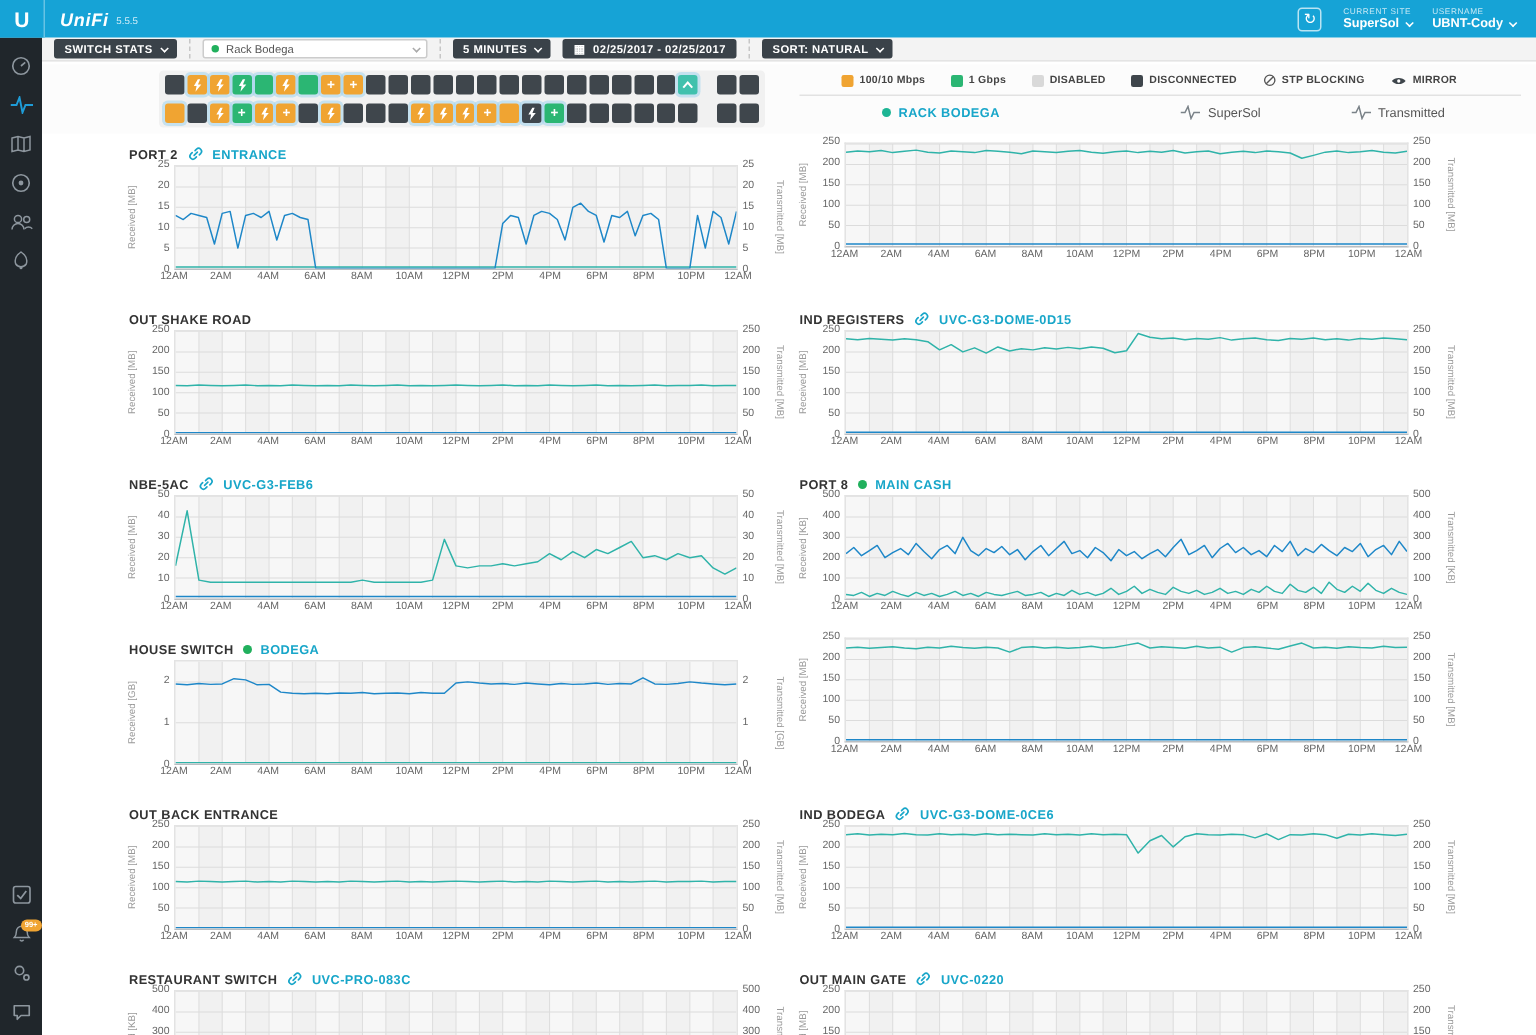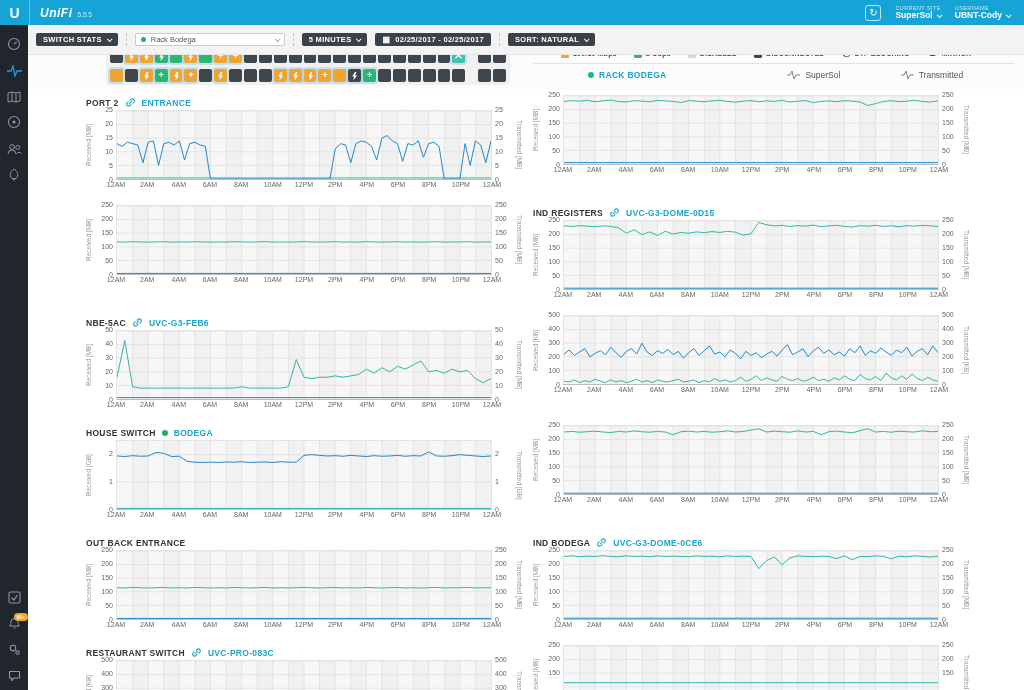--- a/index.html
+++ b/index.html
@@ -28,21 +28,21 @@
   .sidebar { position:absolute; top:25px; left:0; bottom:0; width:28px; background:#20262b;
              display:flex; flex-direction:column; align-items:center; padding-top:8px; z-index:20; }
   .side-icon { width:28px; height:26px; display:flex; align-items:center; justify-content:center;
                color:#8d969e; cursor:pointer; position:relative; }
   .side-icon.active { color:#1e9cd7; }
   .side-spacer { flex:1; }
   .badge { position:absolute; top:1px; right:0px; background:#f0a432; color:#fff; font-size:5px;
            font-weight:bold; border-radius:5px; padding:1px 3px; }
 
   
-  .toolbar { position:absolute; top:25px; left:28px; right:0; height:30px; background:#f3f3f3;
+  .toolbar { position:absolute; top:25px; left:28px; right:0; height:16px; background:#f3f3f3;
              border-bottom:1px solid #e4e4e4; display:flex; align-items:center; gap:8px; padding:0 8px; z-index:10; }
   .tb-btn { background:#3a4249; color:#fff; border:none; border-radius:2px; height:13px;
             font-size:7.5px; font-weight:bold; letter-spacing:.3px; display:flex; align-items:center;
             gap:5px; padding:0 7px; cursor:pointer; font-family:inherit; }
   .tb-sep { width:0; height:13px; border-left:1px dashed #c6c6c6; }
   .tb-select { background:#fff; border:1px solid #ccc; border-radius:2px; height:13px; width:150px;
                display:flex; align-items:center; gap:5px; font-size:7.5px; color:#555; padding:0 5px; cursor:pointer; }
   .dot { width:5px; height:5px; border-radius:50%; display:inline-block; }
   .tb-select .chev { color:#aaa; margin-left:auto; }
   .cal-ico { font-size:8px; line-height:1; }
@@ -554,20 +554,24 @@
           <span style="left:50.0%">12PM</span>
           <span style="left:58.3%">2PM</span>
           <span style="left:66.7%">4PM</span>
           <span style="left:75.0%">6PM</span>
           <span style="left:83.3%">8PM</span>
           <span style="left:91.7%">10PM</span>
           <span style="left:100.0%">12AM</span>
         </div>
       </div>
       <div class="chart-card">
+        <div class="ct-row">
+       <span class="ct-title">OUT SHAKE ROAD</span>
+
+     </div>
      <div class="c-body">
        <span class="ylab">Received [MB]</span>
        <div class="yticks">
             <span style="top:calc(100.0% - 4px)">0</span>
             <span style="top:calc(80.0% - 4px)">50</span>
             <span style="top:calc(60.0% - 4px)">100</span>
             <span style="top:calc(40.0% - 4px)">150</span>
             <span style="top:calc(20.0% - 4px)">200</span>
             <span style="top:calc(0.0% - 4px)">250</span>
           </div>
@@ -817,20 +821,25 @@
           <span style="left:50.0%">12PM</span>
           <span style="left:58.3%">2PM</span>
           <span style="left:66.7%">4PM</span>
           <span style="left:75.0%">6PM</span>
           <span style="left:83.3%">8PM</span>
           <span style="left:91.7%">10PM</span>
           <span style="left:100.0%">12AM</span>
         </div>
       </div>
       <div class="chart-card">
+        <div class="ct-row">
+       <span class="ct-title">PORT 8</span>
+       <span class="ct-dot"></span>
+       <span class="ct-device">MAIN CASH</span>
+     </div>
      <div class="c-body">
        <span class="ylab">Received [KB]</span>
        <div class="yticks">
             <span style="top:calc(100.0% - 4px)">0</span>
             <span style="top:calc(80.0% - 4px)">100</span>
             <span style="top:calc(60.0% - 4px)">200</span>
             <span style="top:calc(40.0% - 4px)">300</span>
             <span style="top:calc(20.0% - 4px)">400</span>
             <span style="top:calc(0.0% - 4px)">500</span>
           </div>
@@ -1308,20 +1317,27 @@
           </div>
        <div class="yticks right">
             <span style="top:calc(40.0% - 4px)">300</span>
             <span style="top:calc(20.0% - 4px)">400</span>
             <span style="top:calc(0.0% - 4px)">500</span>
           </div>
        <span class="ylab right">Transmitted [KB]</span>
      </div>
      </div>
       <div class="chart-card">
+        <div class="ct-row">
+       <span class="ct-title">OUT MAIN GATE</span>
+       <svg width="11" height="11" viewBox="0 0 12 12">
+            <path d="M4.8 7.2 L7.2 4.8 M3.4 5.2 l-1.1 1.1 a2.2 2.2 0 0 0 3.1 3.1 l1.1-1.1 M8.6 6.8 l1.1-1.1 a2.2 2.2 0 0 0 -3.1-3.1 l-1.1 1.1" fill="none" stroke="#18a6c9" stroke-width="1.2" stroke-linecap="round"></path>
+          </svg>
+       <span class="ct-device">UVC-0220</span>
+     </div>
      <div class="c-body">
        <span class="ylab">Received [MB]</span>
        <div class="yticks">
             <span style="top:calc(40.0% - 4px)">150</span>
             <span style="top:calc(20.0% - 4px)">200</span>
             <span style="top:calc(0.0% - 4px)">250</span>
           </div>
        <div class="plot">
             <svg width="374" height="68" viewBox="0 0 376 70" preserveAspectRatio="none">
               <rect x="15.7" y="0" width="15.7" height="70" fill="rgba(0,0,0,0.025)"></rect>

